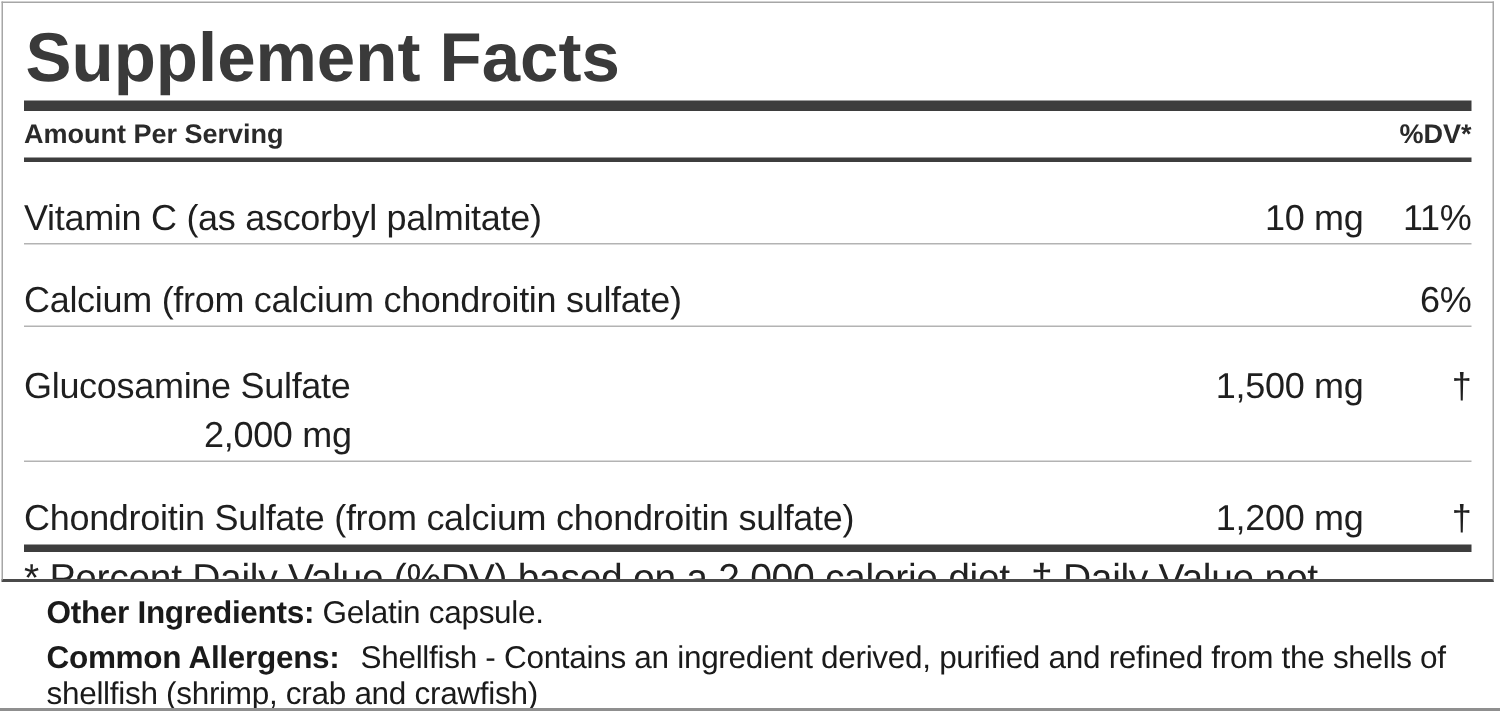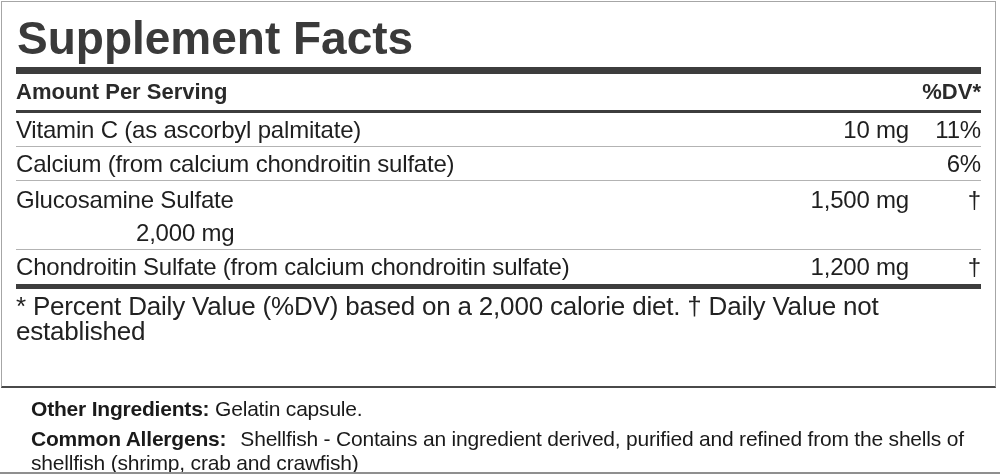--- a/index.html
+++ b/index.html
@@ -23,32 +23,32 @@
     margin:10px 0 0 1px;line-height:52px;letter-spacing:0px;
   }
   .bar{background:#3d3d3d;}
   .bar.title-bar{height:7px;margin-top:3px;}
   .serving-size{
     text-align:right;font-weight:bold;font-size:22px;color:#2a2a2a;
     margin-top:12px;line-height:24px;
   }
   .header-row{
     display:flex;justify-content:space-between;align-items:flex-end;
-    font-weight:bold;font-size:22px;color:#2a2a2a;
+    font-weight:bold;font-size:18px;color:#2a2a2a;
     margin-top:5px;padding-bottom:5px;
     border-bottom:3px solid #3d3d3d;
   }
   .row{
     display:flex;align-items:flex-end;
     font-size:24px;line-height:27px;letter-spacing:-0.2px;
     padding:3px 0 3px 0;color:#1f1f1f;
   }
   .row .name{flex:1;text-align:left;}
   .row .amt{width:130px;text-align:right;white-space:nowrap;}
-  .row .dv{width:72px;text-align:right;white-space:nowrap;}
+  .row .dv{width:72px;text-align:right;white-space:nowrap;margin-top:21px;}
   .sep-thin{border-bottom:1px solid #b3b3b3;}
   .sep-medium{border-bottom:2px solid #3d3d3d;}
   .row.indent{padding-left:90px;}
   .row.indent .inline-amt{margin-left:30px;}
   .bar.footnote-bar{height:5px;margin-top:1px;}
   .footnote{
     font-size:26px;line-height:25px;color:#222222;
     padding:5px 0 6px 0;letter-spacing:-0.2px;
   }
   

